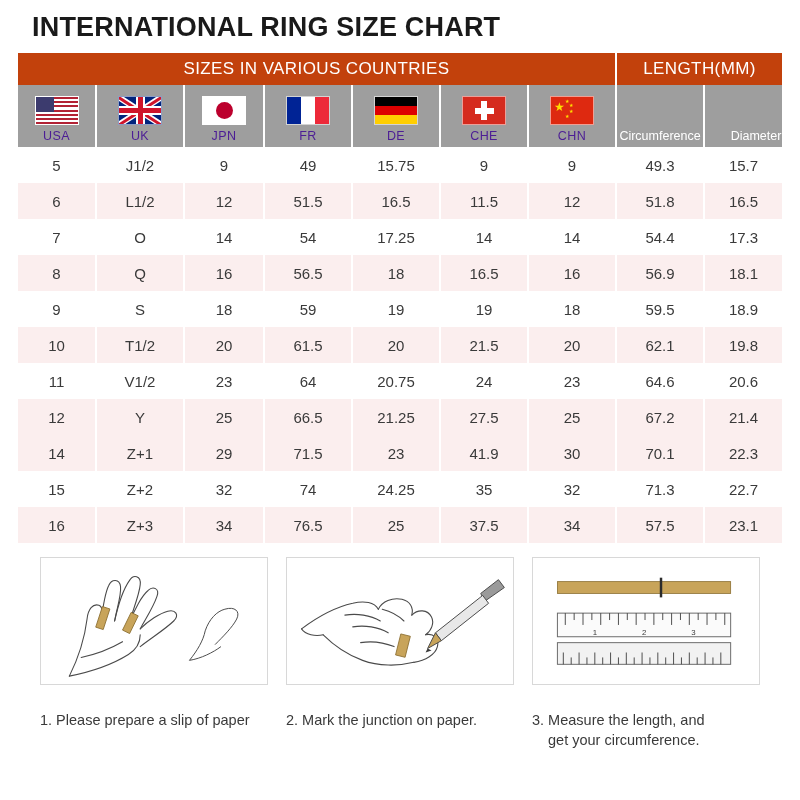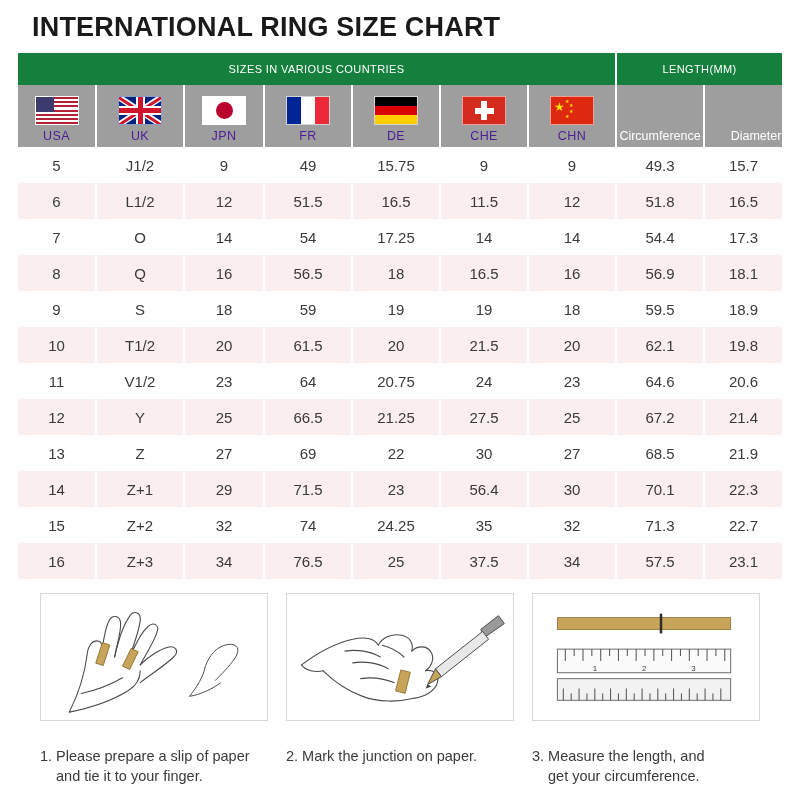--- a/index.html
+++ b/index.html
@@ -29,24 +29,24 @@
     padding: 12px 0 10px 14px;
     font-family: "Liberation Sans", sans-serif;
   }
   table.chart {
     width: 764px;
     border-collapse: collapse;
     table-layout: fixed;
     font-size: 14px;
   }
   .hdr-band td {
-    background: #15803d;
+    background: #c2410c;
     color: #ffffff;
     text-align: center;
-    font-size: 11px;
+    font-size: 17px;
     letter-spacing: 0.4px;
     height: 30px;
     border-right: 2px solid #ffffff;
     vertical-align: middle;
   }
   .hdr-band td:last-child { border-right: none; }
   .flagrow td {
     background: #9e9e9e;
     text-align: center;
     vertical-align: bottom;
@@ -338,38 +338,27 @@
           <td class="cell">12</td>
           <td class="cell">Y</td>
           <td class="cell">25</td>
           <td class="cell">66.5</td>
           <td class="cell">21.25</td>
           <td class="cell">27.5</td>
           <td class="cell">25</td>
           <td class="cell">67.2</td>
           <td class="cell">21.4</td>
         </tr>
-        <tr class="odd">
-          <td class="cell">13</td>
-          <td class="cell">Z</td>
-          <td class="cell">27</td>
-          <td class="cell">69</td>
-          <td class="cell">22</td>
-          <td class="cell">30</td>
-          <td class="cell">27</td>
-          <td class="cell">68.5</td>
-          <td class="cell">21.9</td>
-        </tr>
         <tr class="even">
           <td class="cell">14</td>
           <td class="cell">Z+1</td>
           <td class="cell">29</td>
           <td class="cell">71.5</td>
           <td class="cell">23</td>
-          <td class="cell">56.4</td>
+          <td class="cell">41.9</td>
           <td class="cell">30</td>
           <td class="cell">70.1</td>
           <td class="cell">22.3</td>
         </tr>
         <tr class="odd">
           <td class="cell">15</td>
           <td class="cell">Z+2</td>
           <td class="cell">32</td>
           <td class="cell">74</td>
           <td class="cell">24.25</td>
@@ -413,21 +402,20 @@
           <g stroke="#4a4a4a" stroke-width="1" fill="none">
             <path d="M150 104 C158 94, 164 84, 166 74"></path>
             <path d="M166 74 C170 62, 178 54, 186 52"></path>
             <path d="M186 52 C196 49, 202 54, 198 62 C194 70, 184 80, 176 88"></path>
             <path d="M150 104 C162 102, 174 96, 182 90"></path>
           </g>
         </svg>
       </div>
       <div class="cap">
         <span>1. Please prepare a slip of paper</span>
-        <span class="l2">and tie it to your finger.</span>
       </div>
     </div>
 
     <div class="step">
       <div class="art">
         <svg viewBox="0 0 228 128" width="226" height="126" aria-hidden="true">
           <g fill="none" stroke="#4a4a4a" stroke-width="1.1" stroke-linecap="round">
             <path d="M14 72 C30 60, 48 50, 66 46 C78 43, 88 45, 92 52"></path>
             <path d="M92 52 C96 44, 106 40, 116 42 C124 44, 128 50, 126 58"></path>
             <path d="M126 58 C132 52, 142 52, 146 60 C149 66, 146 74, 140 78"></path>

